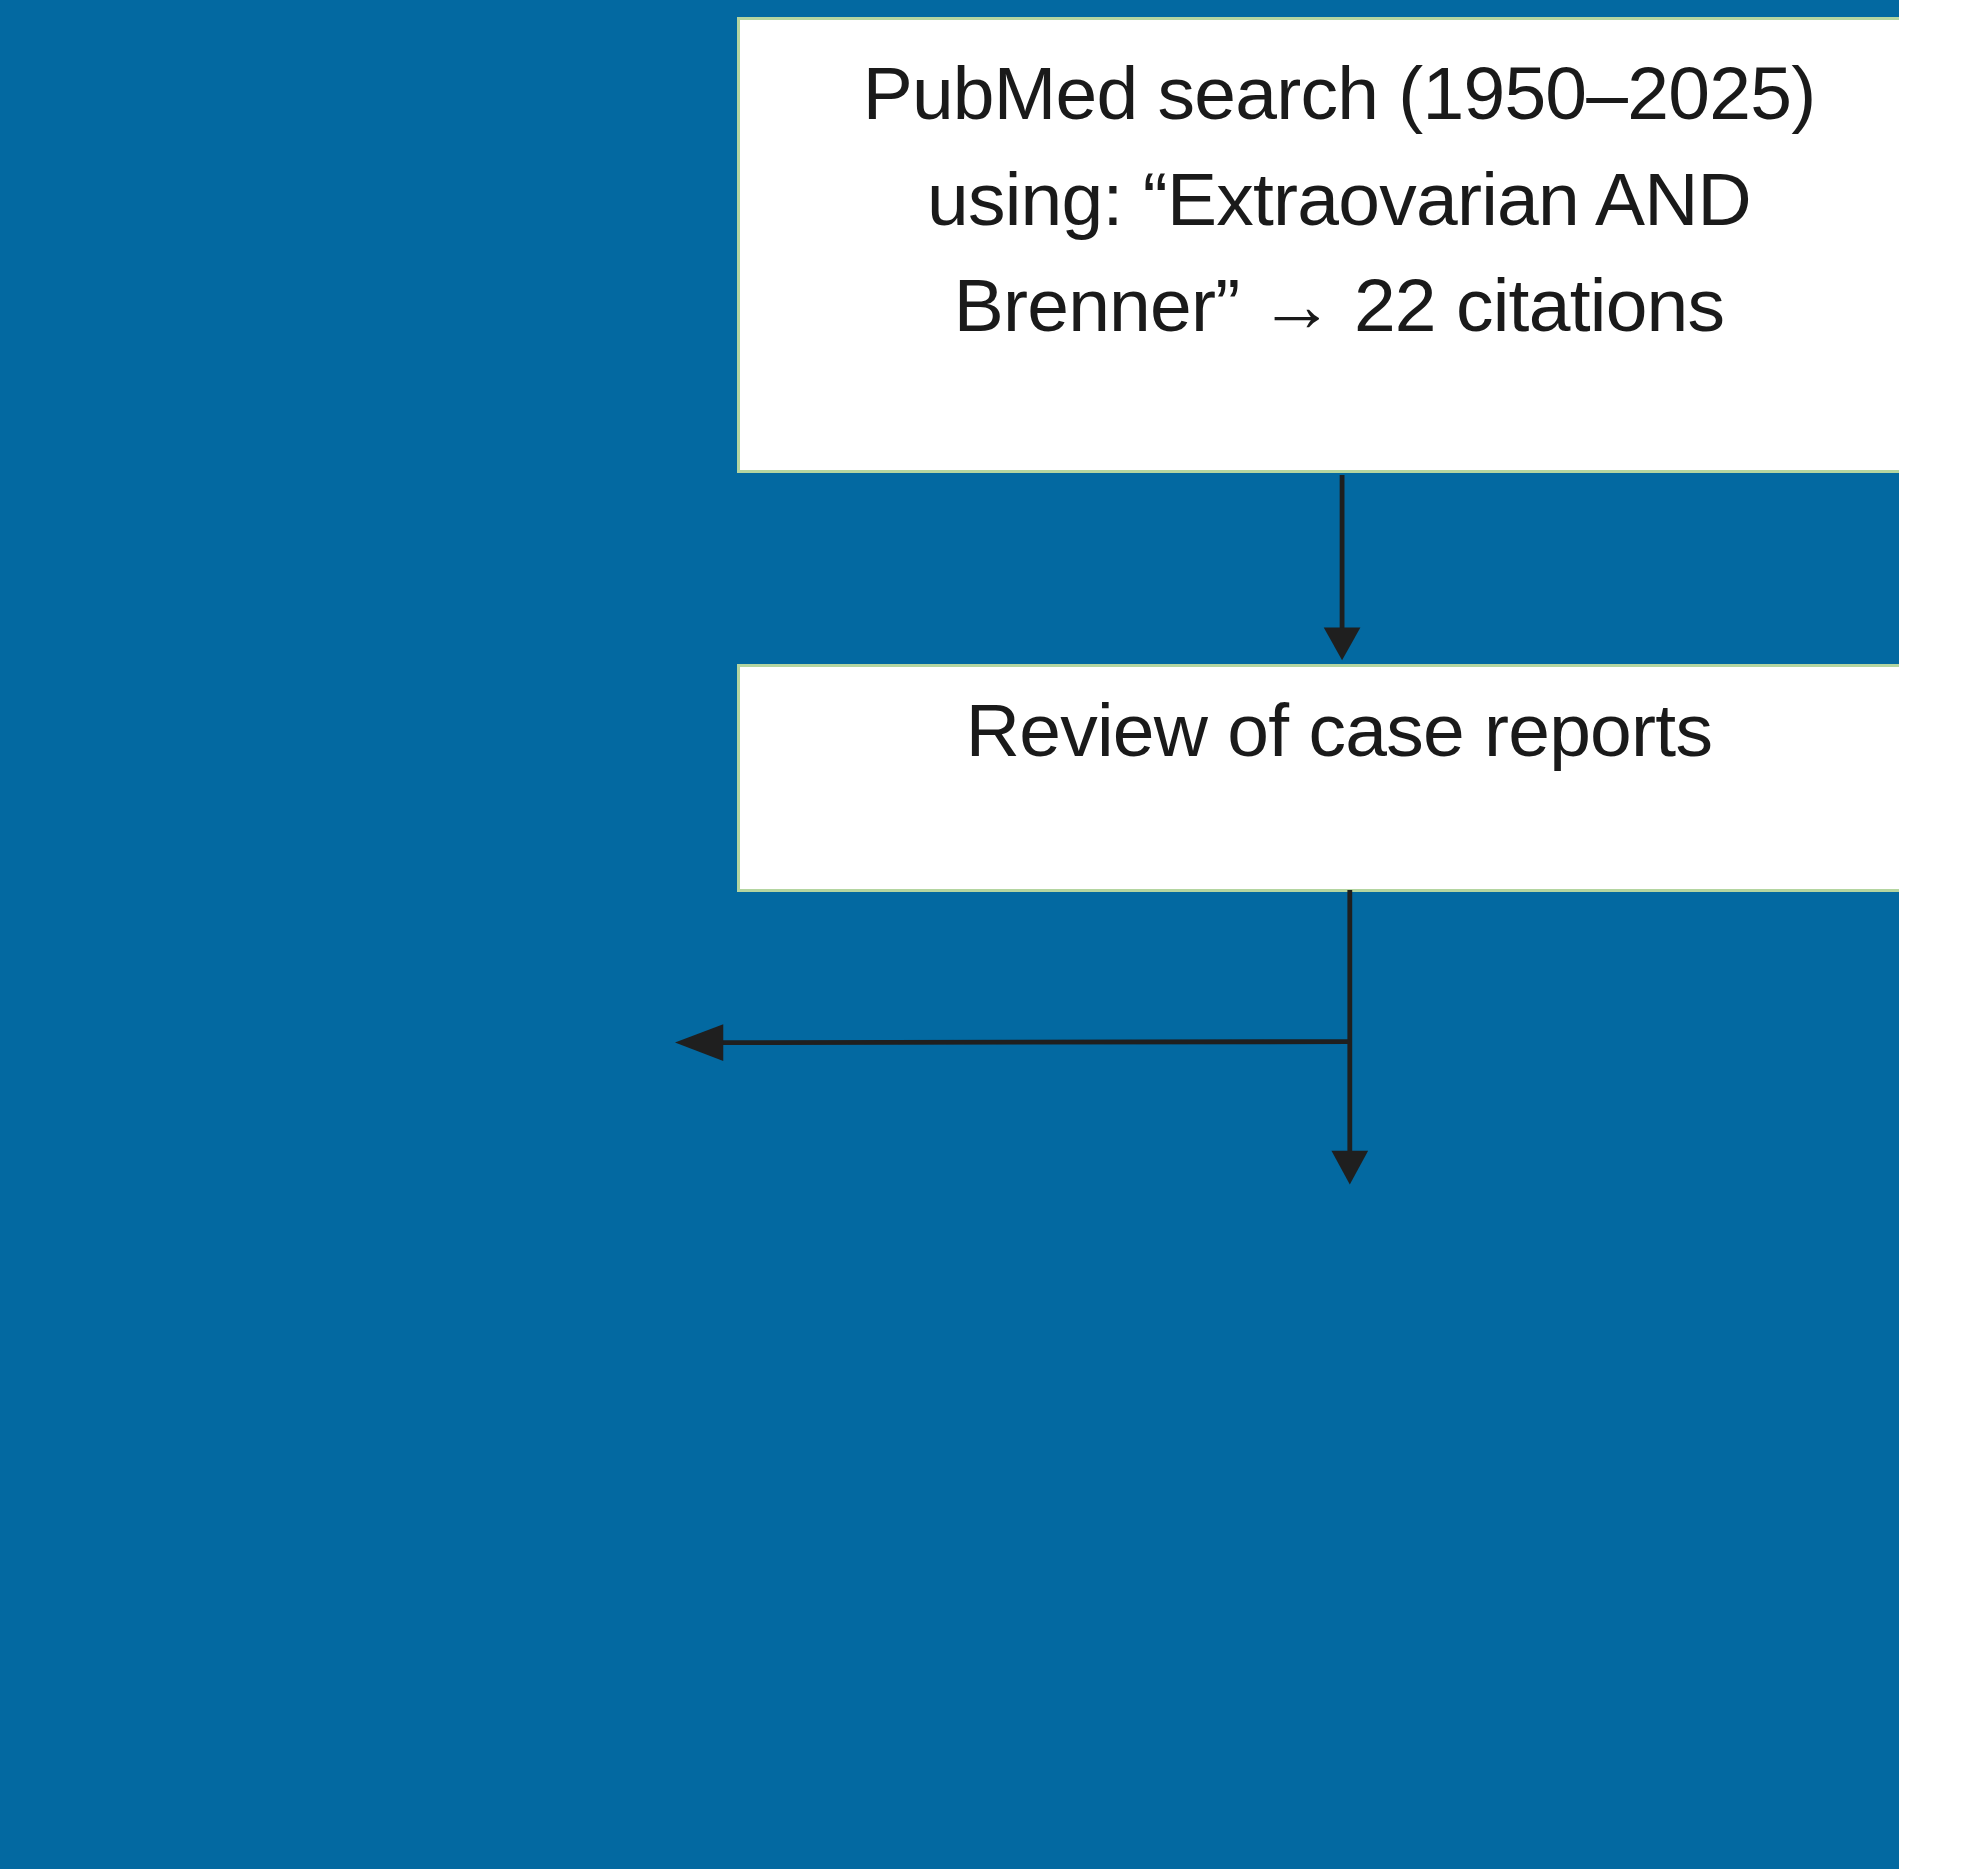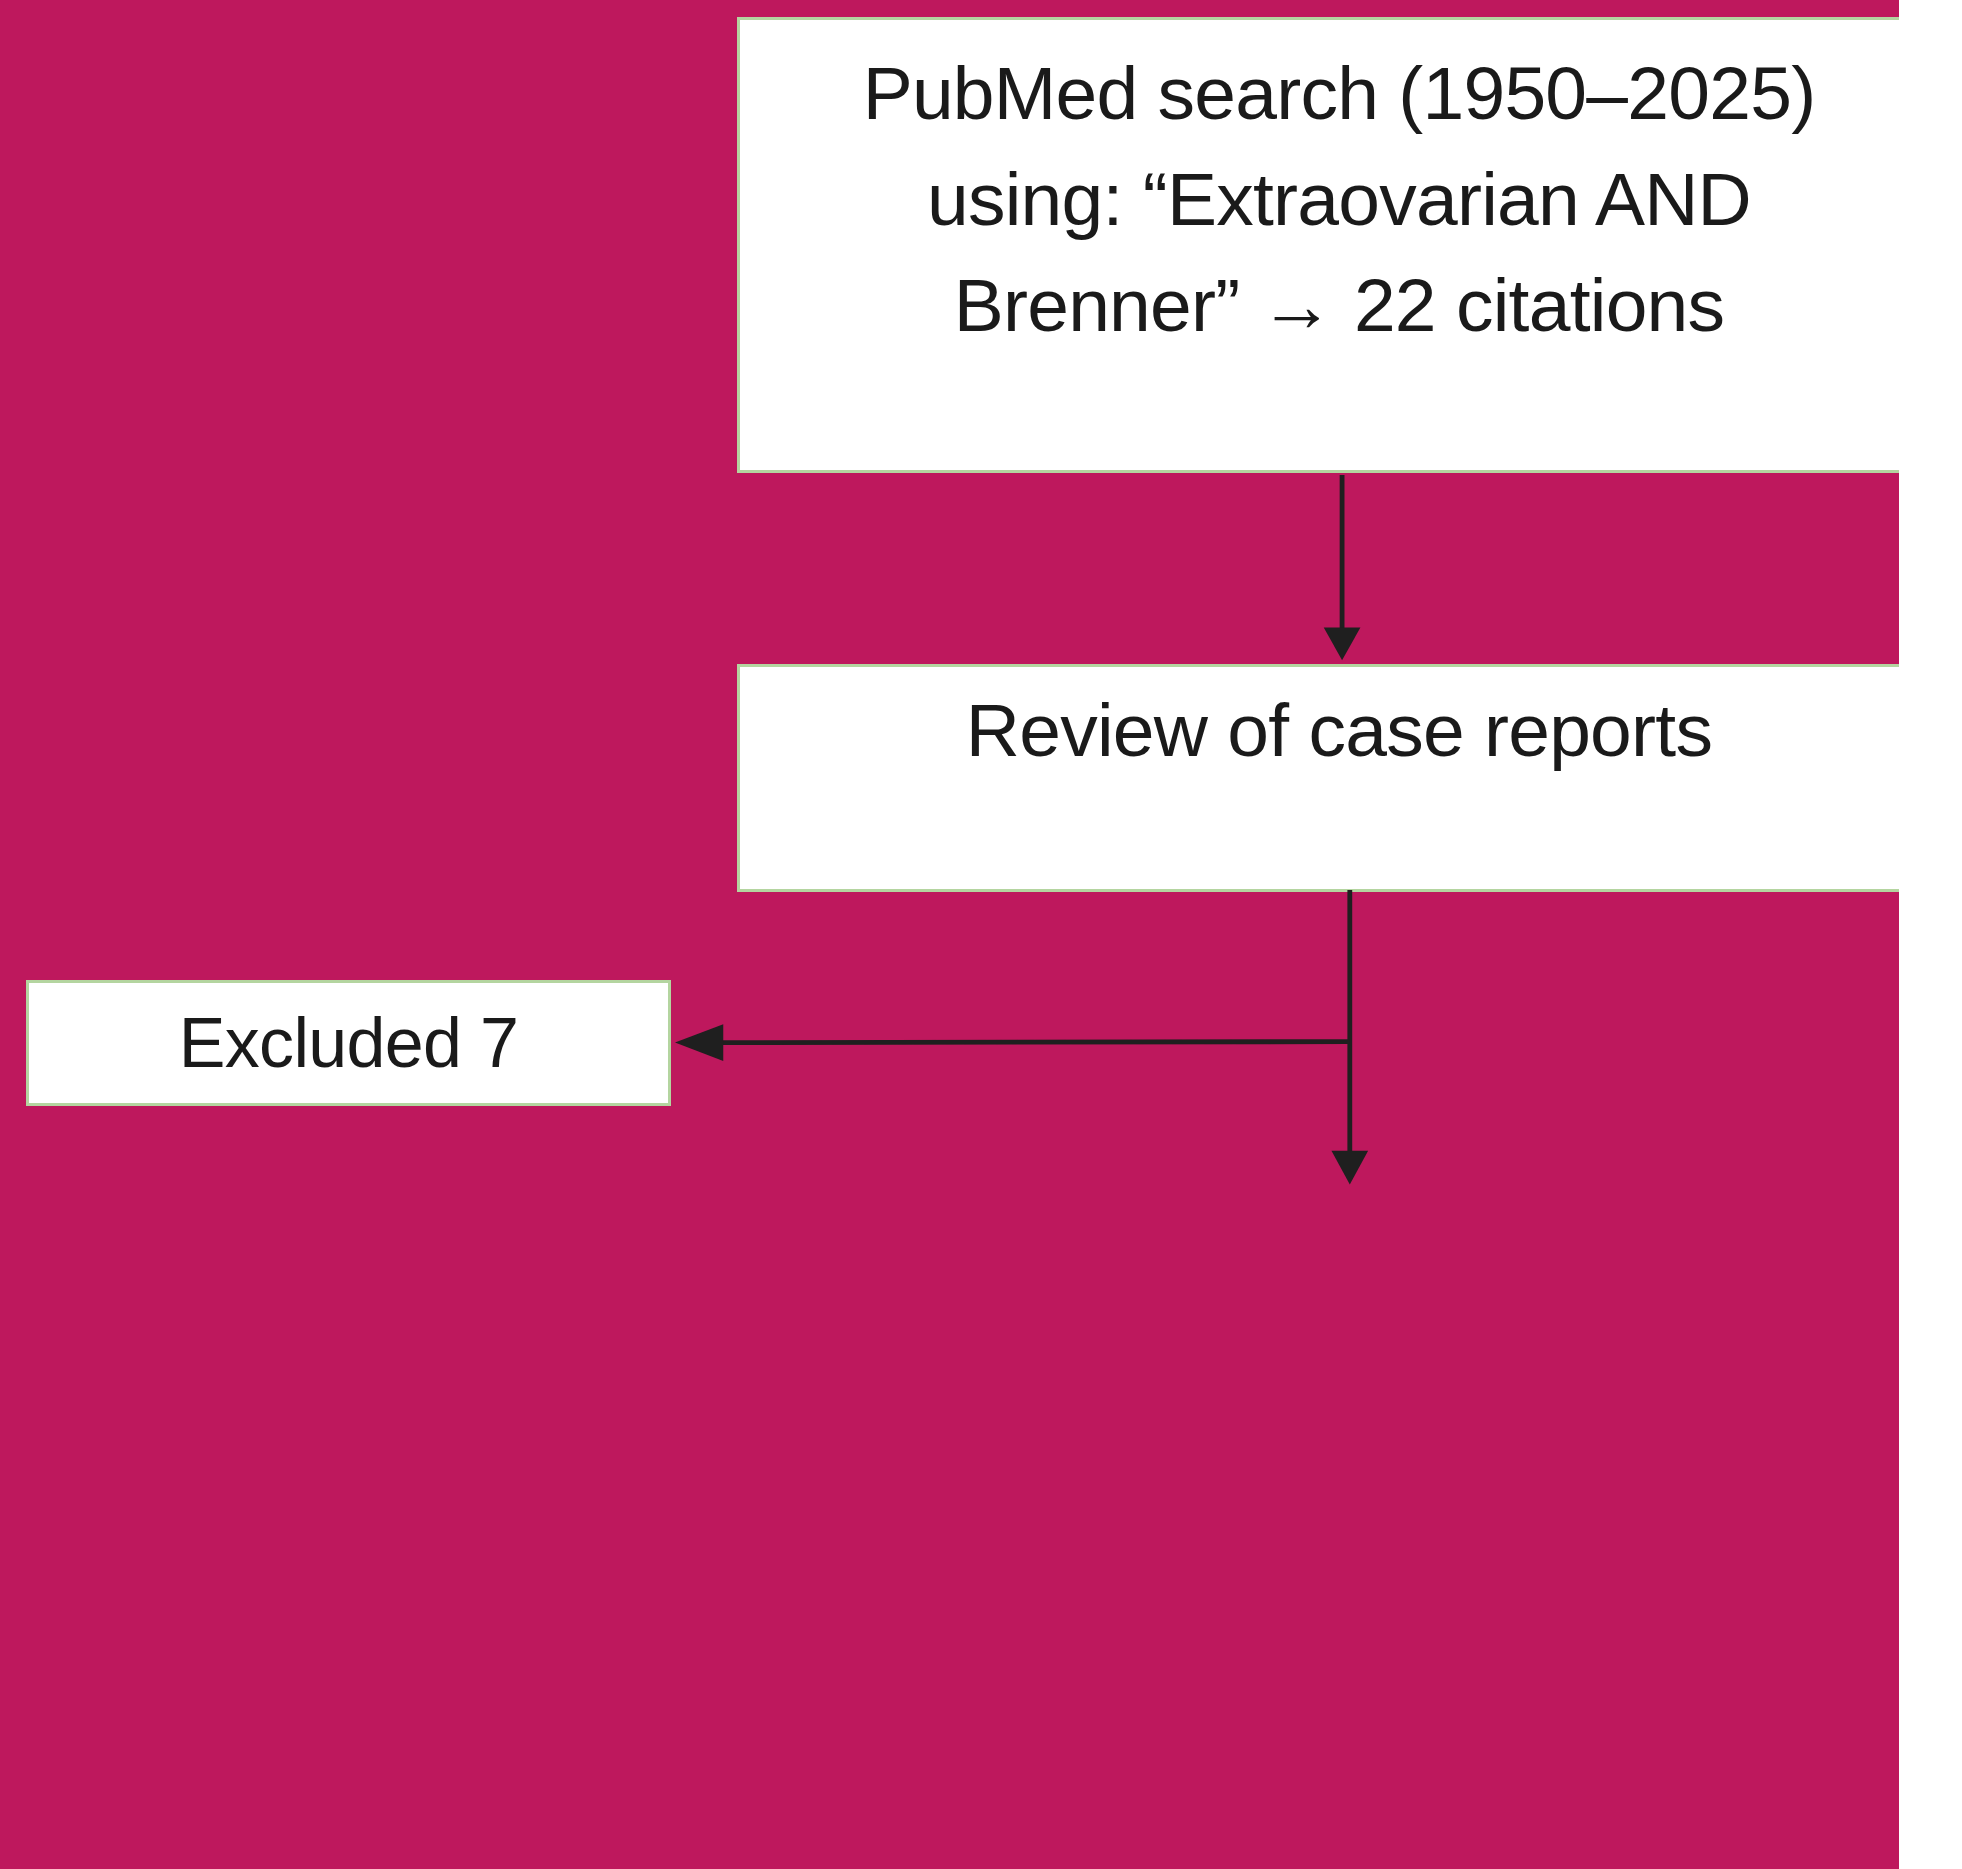--- a/index.html
+++ b/index.html
@@ -5,21 +5,21 @@
   * { box-sizing: border-box; }
   html, body {
     margin: 0;
     padding: 0;
     background: #ffffff;
   }
   .canvas {
     position: relative;
     width: 1899px;
     height: 1869px;
-    background: #be185d;
+    background: #0369a1;
     font-family: "Liberation Sans", sans-serif;
     color: #1a1a1a;
     overflow: hidden;
   }
   .box {
     position: absolute;
     border: 3.9px solid #b4d5a0;
     background: #ffffff;
     text-align: center;
   }
@@ -59,23 +59,20 @@
   <div class="box box-search">
     <div class="box-text">PubMed search (1950–2025)
 using: “Extraovarian AND
 Brenner” → 22 citations</div>
   </div>
 
   <div class="box box-review">
     <div class="box-text">Review of case reports</div>
   </div>
 
-  <div class="box box-excluded">
-    <div class="box-text">Excluded 7</div>
-  </div>
 
 
   <svg class="connectors" viewBox="0 0 2033 1936" xmlns="http://www.w3.org/2000/svg">
 
     <line class="connector-line" x1="1390" y1="492" x2="1390" y2="654"></line>
     <polygon class="connector-head" points="1390,684 1371,650 1409,650"></polygon>
 
     <line class="connector-line" x1="1398" y1="922" x2="1398" y2="1194"></line>
     <polygon class="connector-head" points="1398,1227 1379,1192 1417,1192"></polygon>
 

